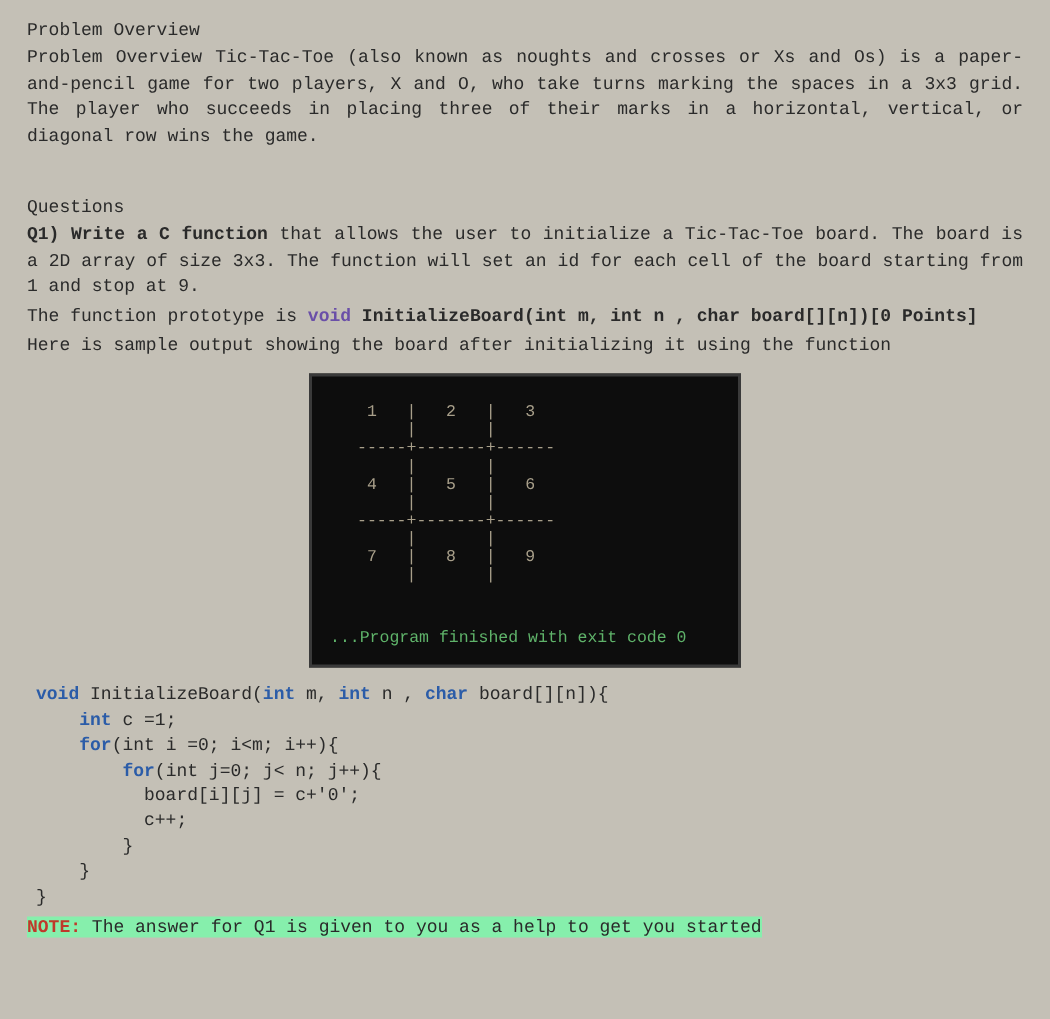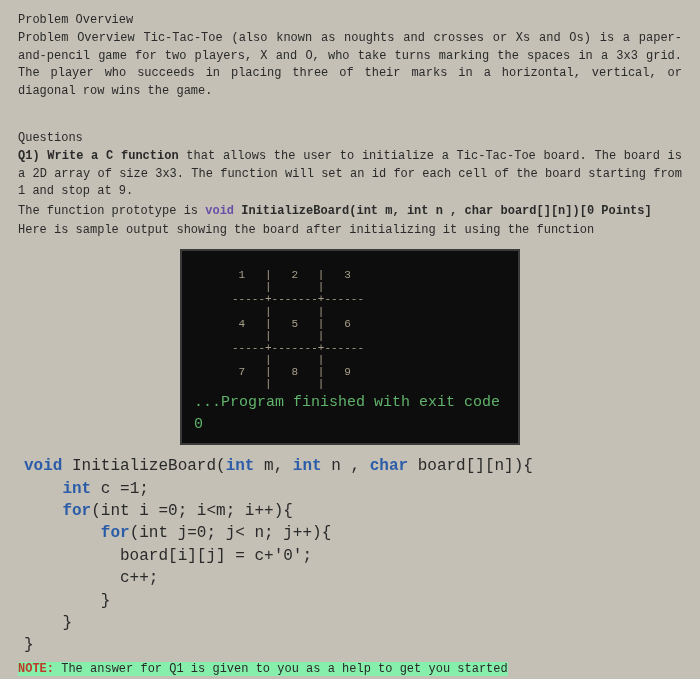--- a/index.html
+++ b/index.html
@@ -18,47 +18,46 @@
       margin-top: 4px;
       margin-bottom: 1px;
     }
     .para {
       text-align: justify;
       margin-bottom: 2px;
     }
     .q-block { margin-top: 30px; }
     .kw-void { color: #6a4fa8; font-weight: bold; }
     .terminal {
-      width: 340px;
+      width: 288px;
       height: 196px;
       margin: 10px auto 10px auto;
       background: #0d0d0d;
       border: 2px solid #3a3a3a;
       position: relative;
       font-family: "Courier New", monospace;
       overflow: hidden;
-      padding-left: 20px;
     }
     .term-grid {
       color: #a89f8a;
       font-size: 11px;
       padding: 18px 30px 0 30px;
       line-height: 1.1;
       white-space: pre;
     }
     .term-footer {
       position: absolute;
       bottom: 8px;
       left: 12px;
       color: #5fb36a;
-      font-size: 15px;
+      font-size: 11px;
     }
     .code-block {
       margin: 6px 0 4px 6px;
-      font-size: 16px;
+      font-size: 12px;
       line-height: 1.4;
       white-space: pre;
     }
     .code-kw { color: #2b5ca8; font-weight: bold; }
     .highlight {
       background: #86efac;
       display: inline;
     }
     .note-label { color: #c0392b; font-weight: bold; }
     .q2 { margin-top: 10px; }

